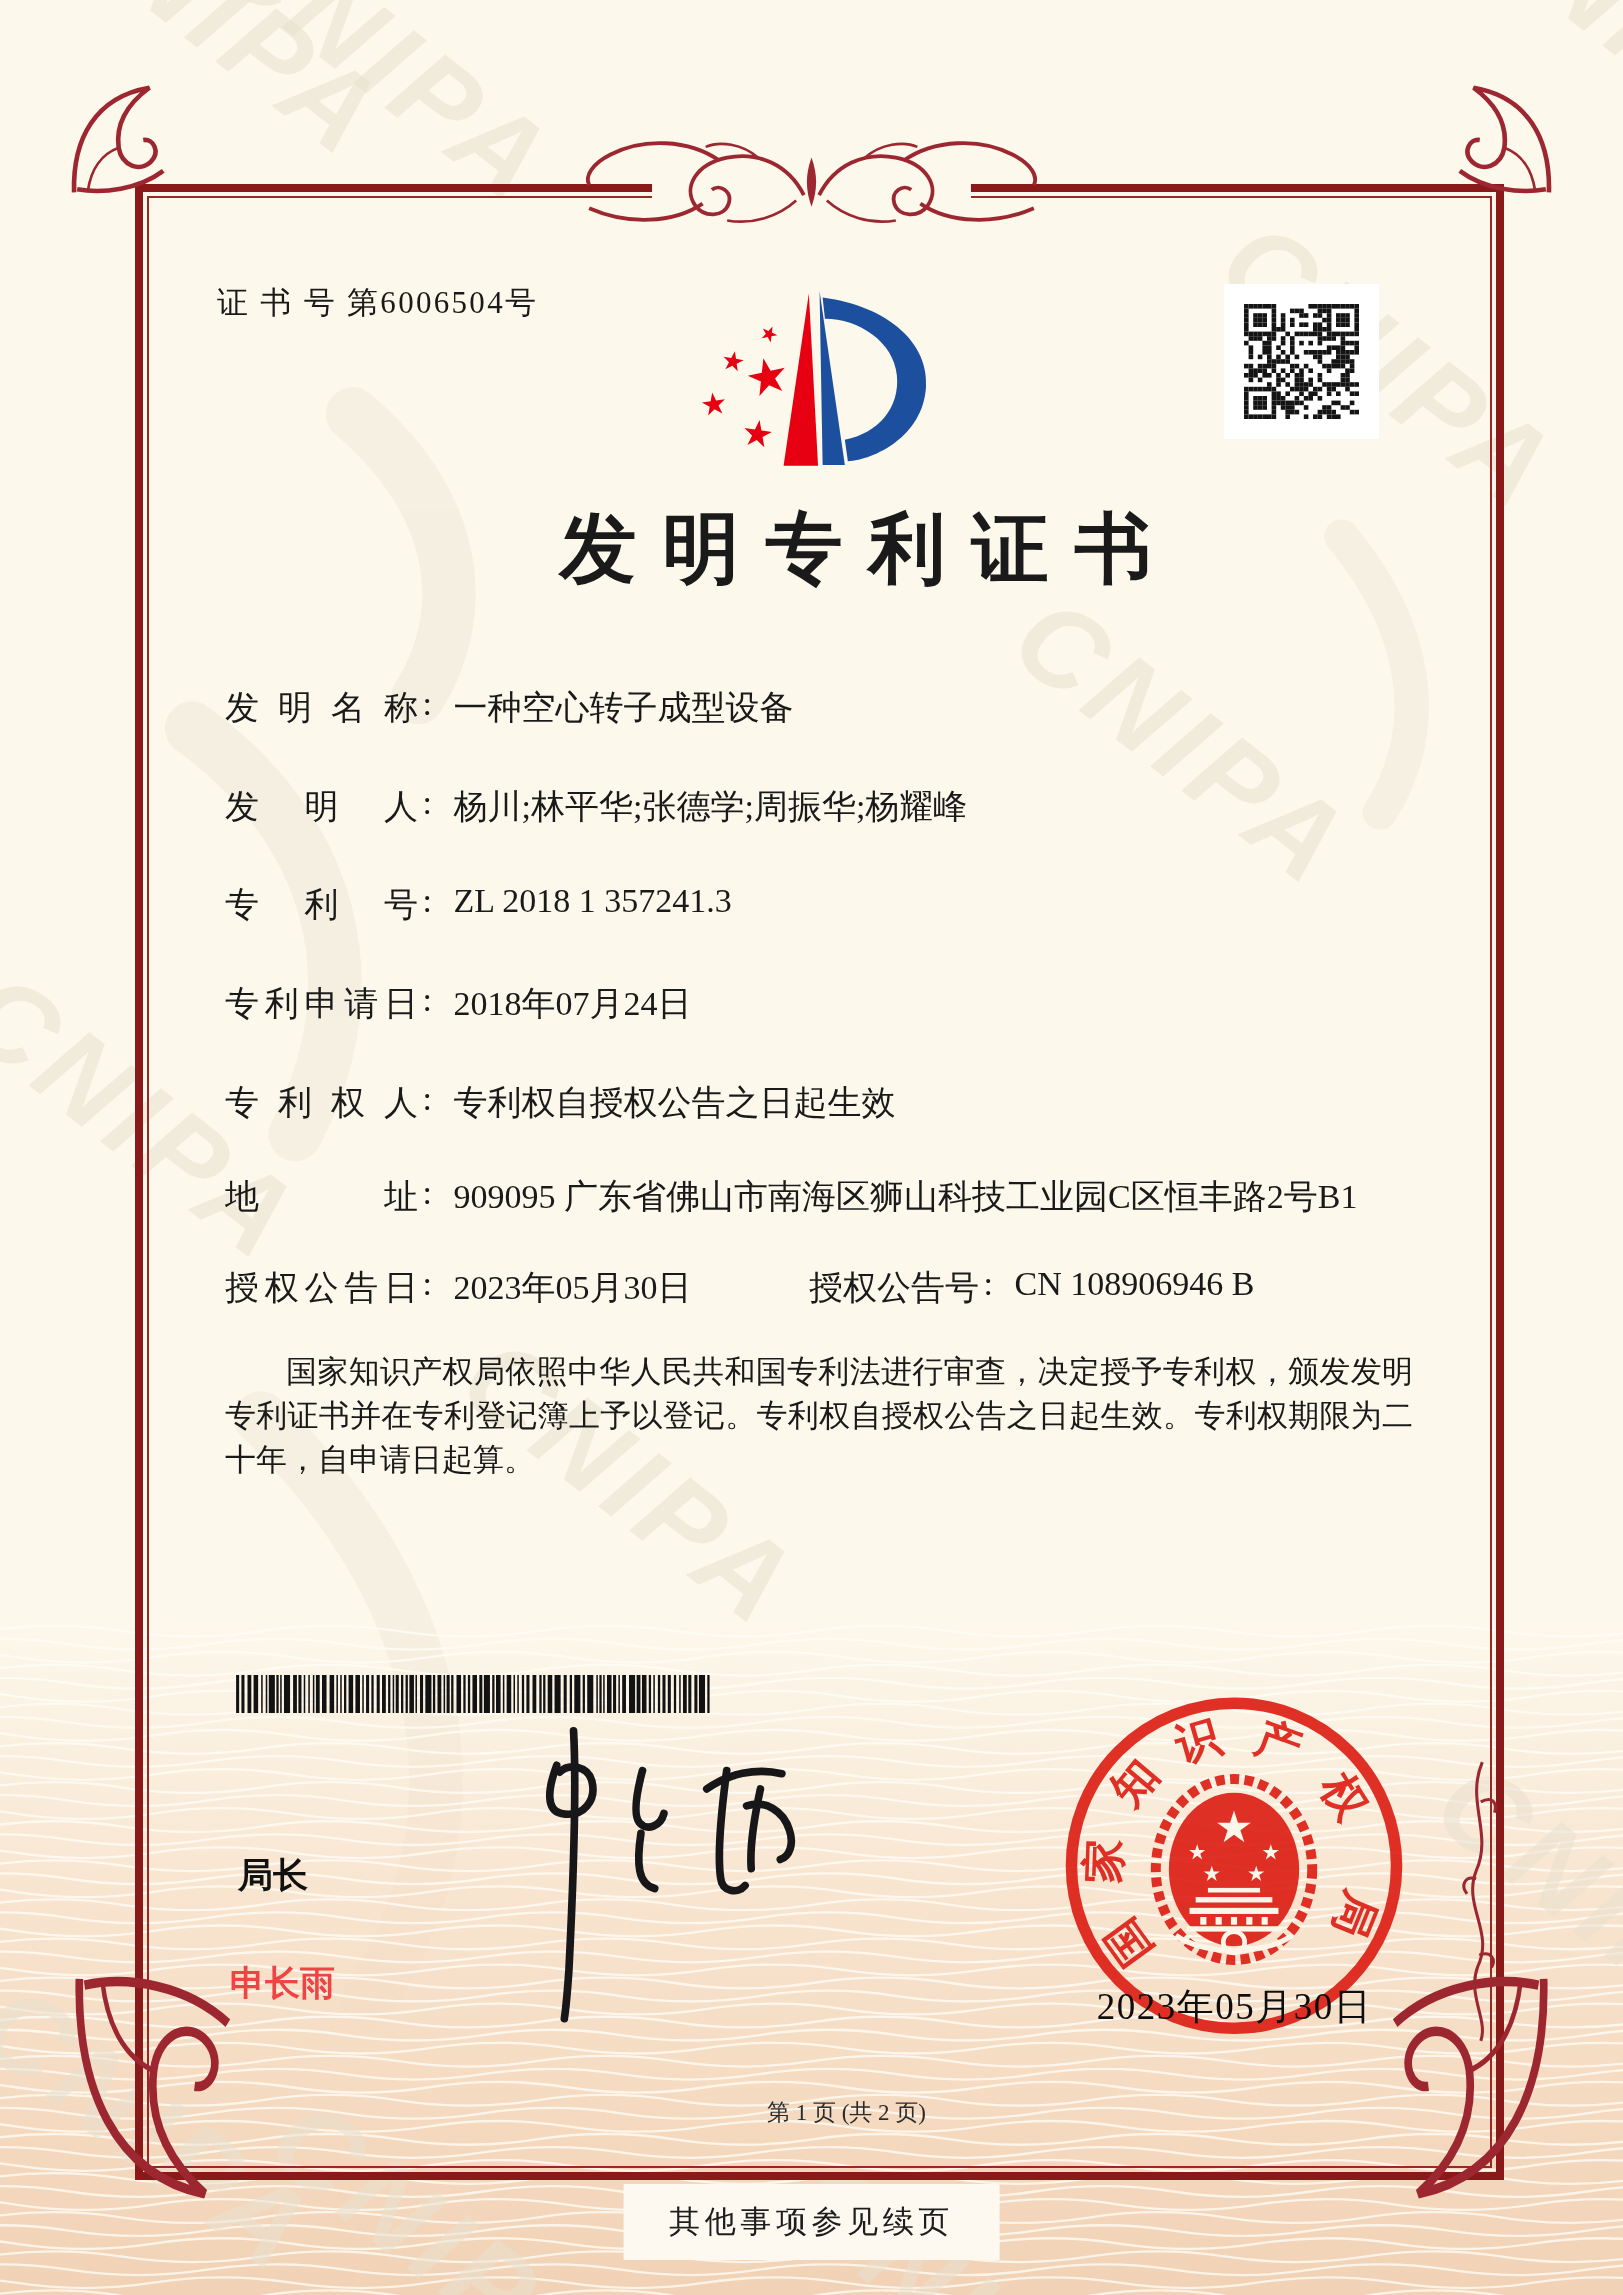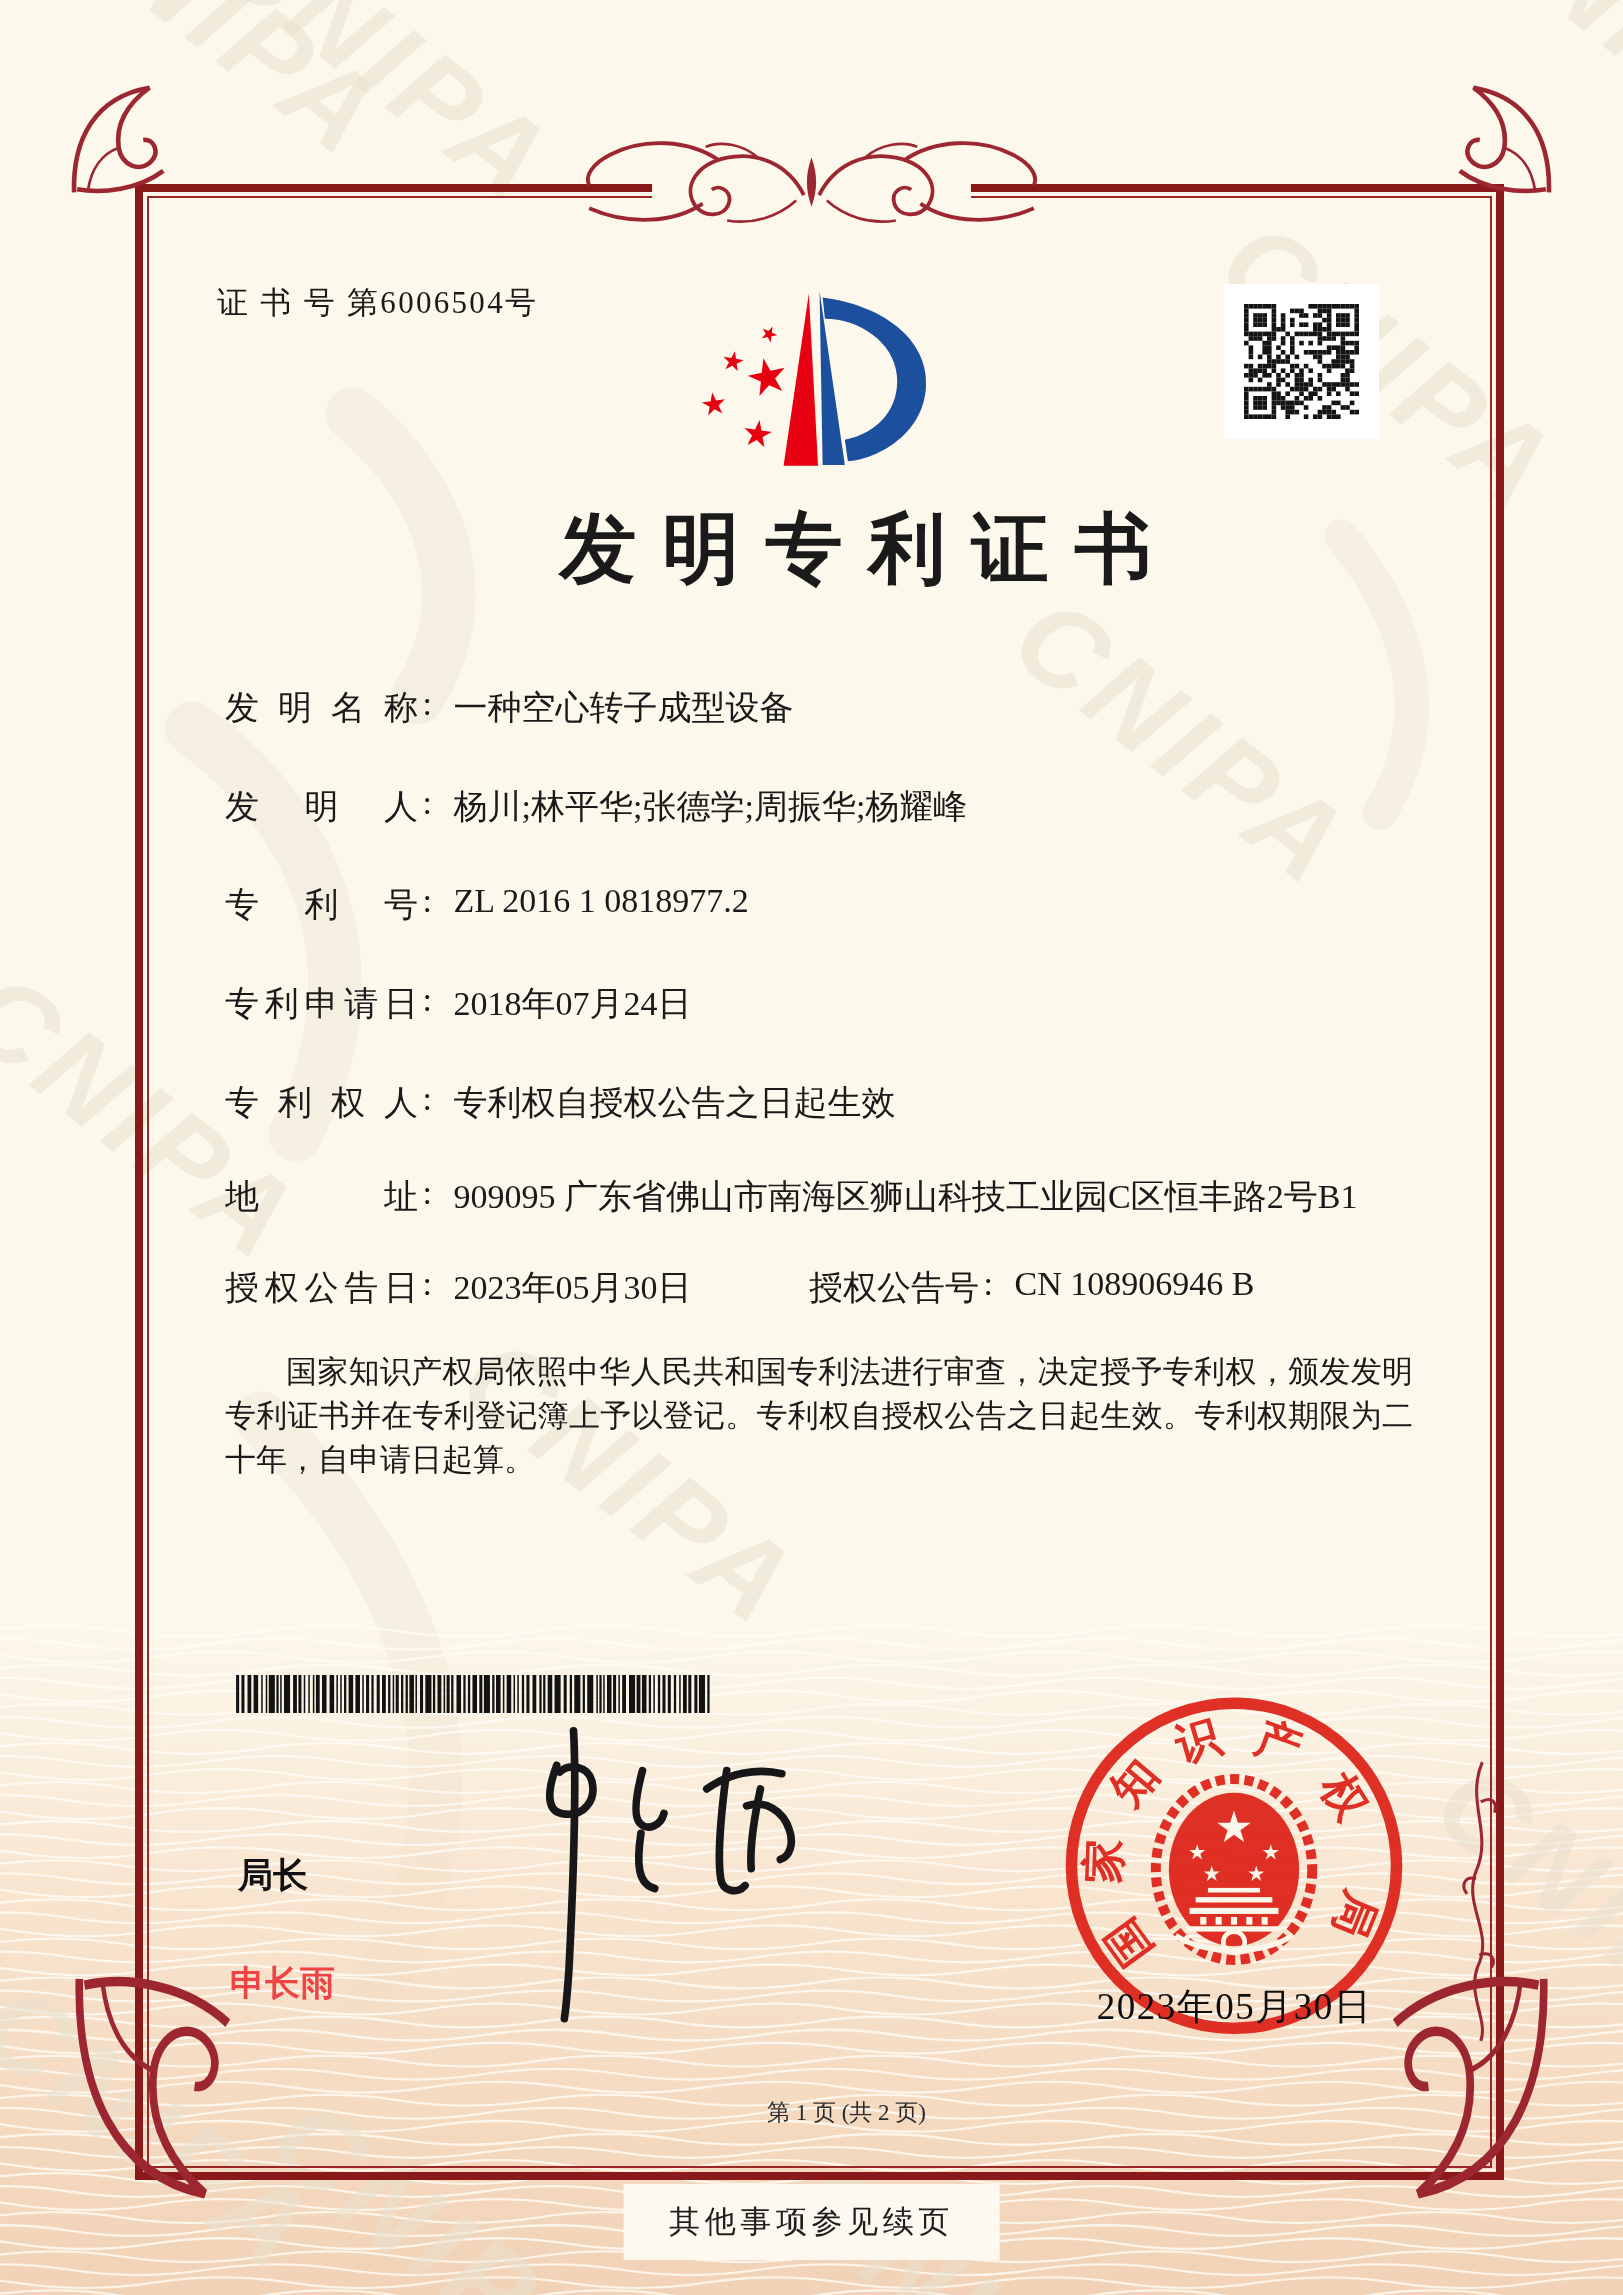--- a/index.html
+++ b/index.html
@@ -531,21 +531,21 @@
 
   <div class="title">发明专利证书</div>
 
   <div class="row" style="top:685px">
     <span class="flabel">发明名称</span><span class="colon">:</span><span class="fvalue">一种空心转子成型设备</span>
   </div>
   <div class="row" style="top:784px">
     <span class="flabel">发明人</span><span class="colon">:</span><span class="fvalue">杨川;林平华;张德学;周振华;杨耀峰</span>
   </div>
   <div class="row" style="top:882px">
-    <span class="flabel">专利号</span><span class="colon">:</span><span class="fvalue">ZL 2016 1 0818977.2</span>
+    <span class="flabel">专利号</span><span class="colon">:</span><span class="fvalue">ZL 2018 1 357241.3</span>
   </div>
   <div class="row" style="top:981px">
     <span class="flabel">专利申请日</span><span class="colon">:</span><span class="fvalue">2018年07月24日</span>
   </div>
   <div class="row" style="top:1080px">
     <span class="flabel">专利权人</span><span class="colon">:</span><span class="fvalue">专利权自授权公告之日起生效</span>
   </div>
   <div class="row" style="top:1174px">
     <span class="flabel">地址</span><span class="colon">:</span><span class="fvalue wrap">909095 广东省佛山市南海区狮山科技工业园C区恒丰路2号B1</span>
   </div>

